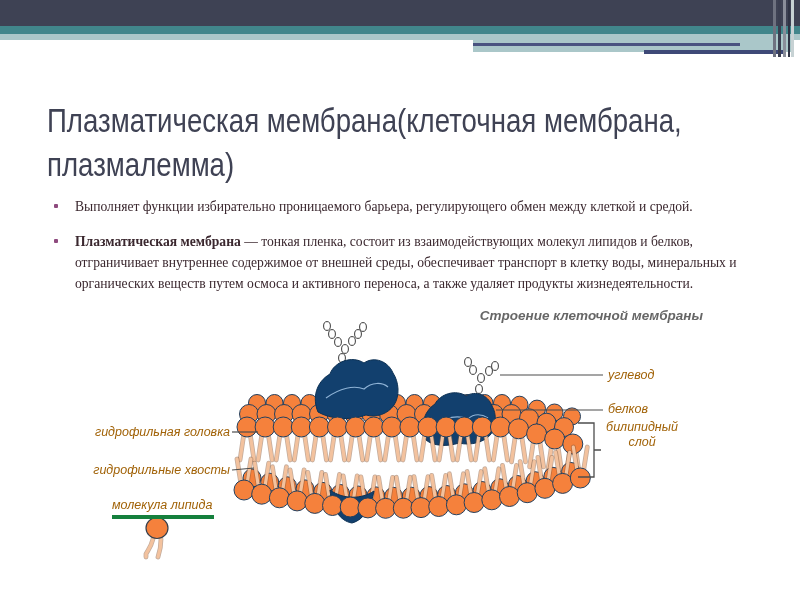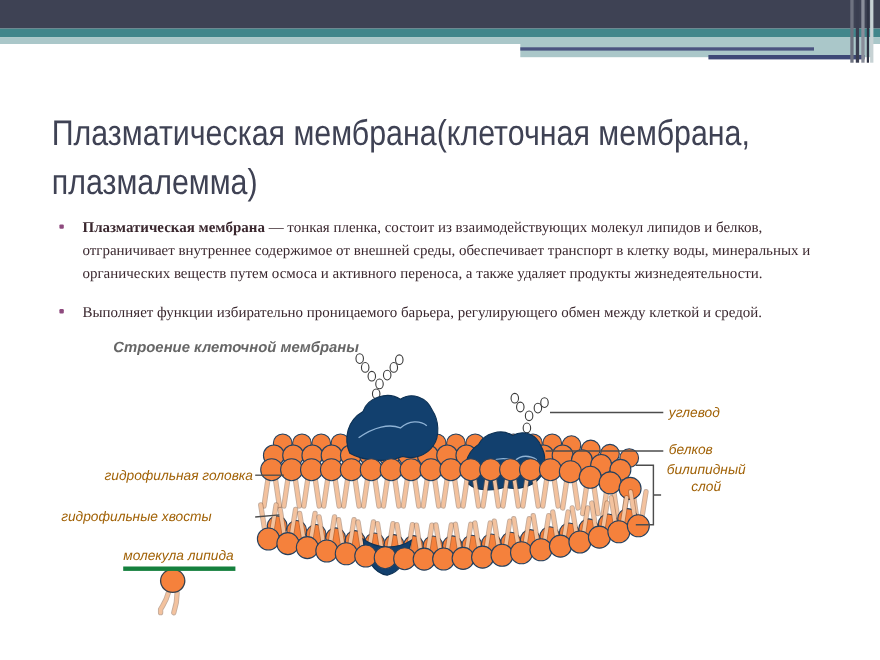--- a/index.html
+++ b/index.html
@@ -34,27 +34,27 @@
   #bullets{
     left:47px;top:196px;width:706px;z-index:4;
     font-family:"Liberation Serif",serif;font-size:13.6px;line-height:21px;color:#3A272E;
   }
   .bullet{position:relative;padding-left:28px;margin-bottom:14px}
   .marker{position:absolute;left:7px;top:8px;width:4px;height:4px;border-radius:1px;background:#8E4A7E}
   .lead{font-weight:bold}
 
   
   #caption{
-    left:103px;top:308px;width:600px;z-index:4;text-align:left;
+    left:103px;top:308px;width:600px;z-index:4;text-align:right;
     font-style:italic;font-weight:bold;font-size:13.5px;color:#666666;
   }
   #diagram-svg{left:0;top:0;width:800px;height:600px;z-index:2}
   .dlabel{font-style:italic;font-size:12.5px;color:#a16207;z-index:4;line-height:15px}
   .lab-head{left:18px;top:425px;width:212px;text-align:right}
-  .lab-tails{left:18px;top:463px;width:212px;text-align:center}
+  .lab-tails{left:18px;top:463px;width:212px;text-align:right}
   .lab-lipid{left:112px;top:498px;border-bottom:4px solid #15803d;padding:0 2px 2px 0}
   .lab-carb{left:608px;top:368px}
   .lab-protein{left:608px;top:402px}
   .lab-bilayer{left:599px;top:420px;width:86px;text-align:center}
 </style>
 </head>
 <body>
 
 <div class="abs bar-dark"></div>
 <div class="abs bar-teal"></div>
@@ -68,24 +68,24 @@
 <div class="abs vstripe vs4"></div>
 <div class="abs vstripe vs5"></div>
 
 <div class="abs" id="title">
   <div>Плазматическая мембрана(клеточная мембрана,</div>
   <div>плазмалемма)</div>
 </div>
 
 <div class="abs" id="bullets">
   <div class="bullet">
-    <span class="marker"></span><span class="lead">Плазматическая мембрана</span><span> — тонкая пленка, состоит из взаимодействующих молекул липидов и белков, отграничивает внутреннее содержимое от внешней среды, обеспечивает транспорт в клетку воды, минеральных и органических веществ путем осмоса и активного переноса, а также удаляет продукты жизнедеятельности.</span>
+    <span class="marker"></span><span class="lead"></span><span>Выполняет функции избирательно проницаемого барьера, регулирующего обмен между клеткой и средой.</span>
   </div>
   <div class="bullet">
-    <span class="marker"></span><span class="lead"></span><span>Выполняет функции избирательно проницаемого барьера, регулирующего обмен между клеткой и средой.</span>
+    <span class="marker"></span><span class="lead">Плазматическая мембрана</span><span> — тонкая пленка, состоит из взаимодействующих молекул липидов и белков, отграничивает внутреннее содержимое от внешней среды, обеспечивает транспорт в клетку воды, минеральных и органических веществ путем осмоса и активного переноса, а также удаляет продукты жизнедеятельности.</span>
   </div>
 </div>
 
 <div class="abs" id="caption">Строение клеточной мембраны</div>
 
 <svg class="abs" id="diagram-svg" viewBox="0 0 800 600">
     <g>
       <ellipse cx="347" cy="378" rx="3.4" ry="4.4" fill="#ffffff" stroke="#3a3a3a" stroke-width="1"></ellipse>
       <ellipse cx="344" cy="368" rx="3.4" ry="4.4" fill="#ffffff" stroke="#3a3a3a" stroke-width="1"></ellipse>
       <ellipse cx="342" cy="358" rx="3.4" ry="4.4" fill="#ffffff" stroke="#3a3a3a" stroke-width="1"></ellipse>

